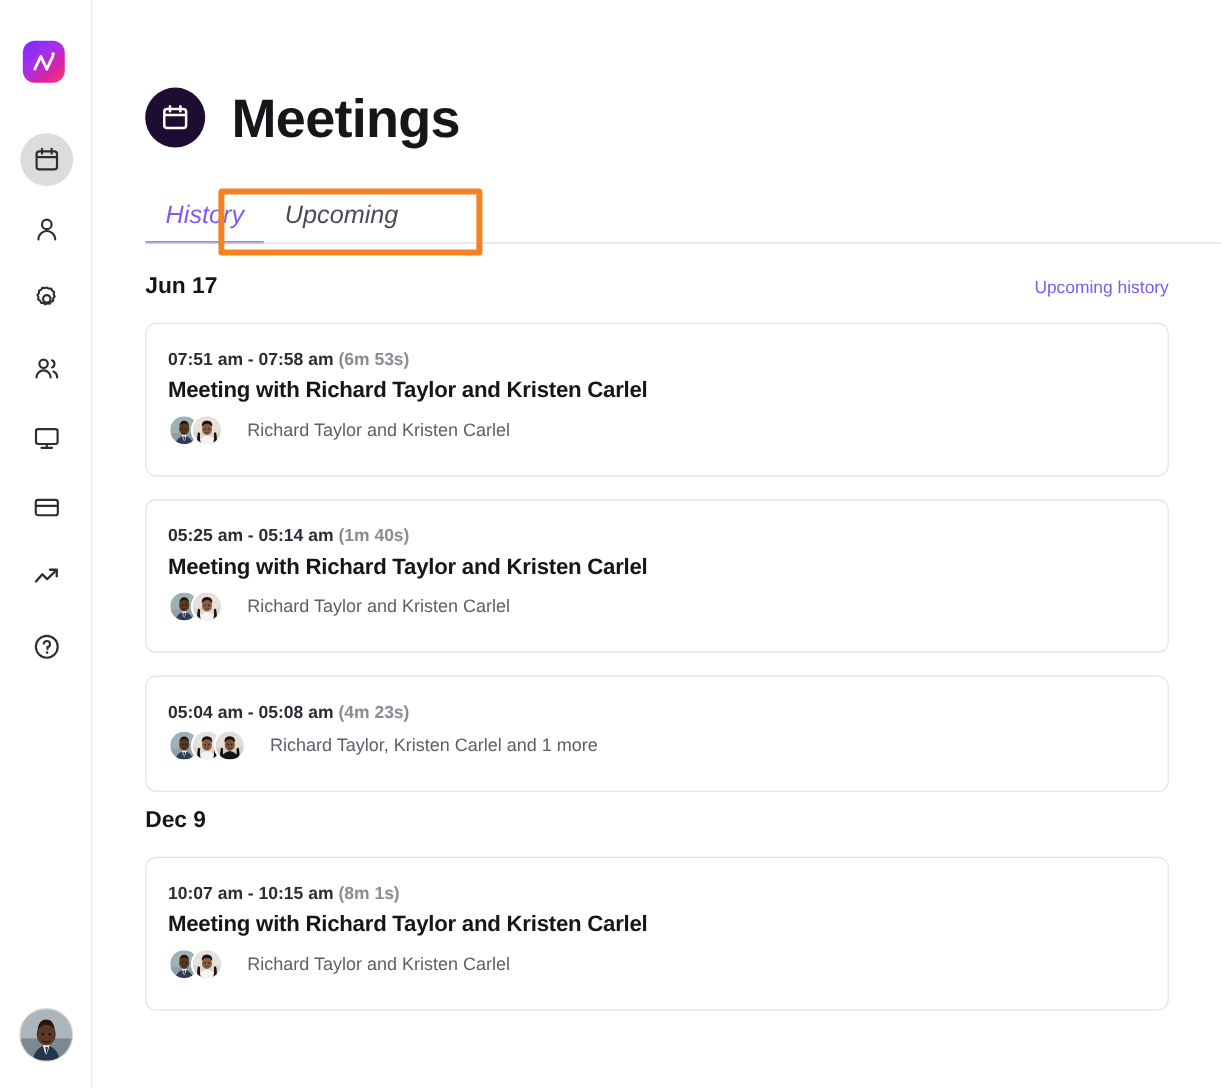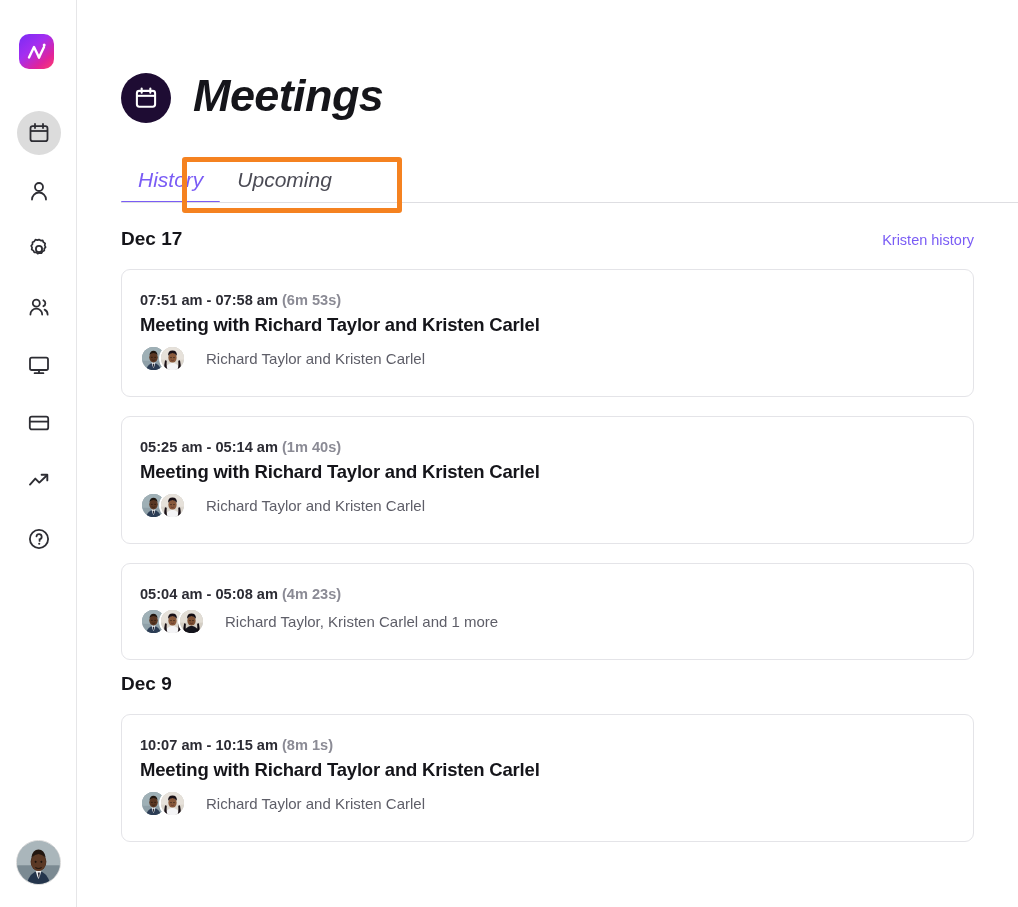--- a/index.html
+++ b/index.html
@@ -95,23 +95,22 @@
     width: 941px;
     height: 907px;
     overflow: hidden;
   }
 
   .page-header {
     position: absolute;
     left: 44px;
     top: 73px;
     display: flex;
-    align-items: flex-start;
+    align-items: center;
     gap: 22px;
-    font-style: italic;
   }
   .header-icon {
     width: 50px;
     height: 50px;
     border-radius: 50%;
     background: #1e0c33;
     display: flex;
     align-items: center;
     justify-content: center;
     flex: none;
@@ -384,22 +383,22 @@
     <div class="tabs-row">
       <button class="tab active">History</button>
       <button class="tab">Upcoming</button>
     </div>
   </div>
   <div class="tabs-divider"></div>
   <div class="highlight-box"></div>
 
   <div class="content" id="content">
       <div class="date-row">
-        <div class="date-label">Dec 17</div>
-        <a class="download-link">Kristen history</a>
+        <div class="date-label">Jun 17</div>
+        <a class="download-link">Upcoming history</a>
       </div>
       <div class="card">
         <div class="card-time"><span>07:51 am - 07:58 am</span> <span class="dur">(6m 53s)</span></div>
         <div class="card-title">Meeting with Richard Taylor and Kristen Carlel</div>
         <div class="card-people">
           <div class="avatar-stack">
             <div class="av">
               <svg class="portrait" viewBox="0 0 40 40">
                 <rect width="40" height="40" fill="#8fa0a8"></rect>
                 <rect y="0" width="40" height="24" fill="#9fb0b6"></rect>

